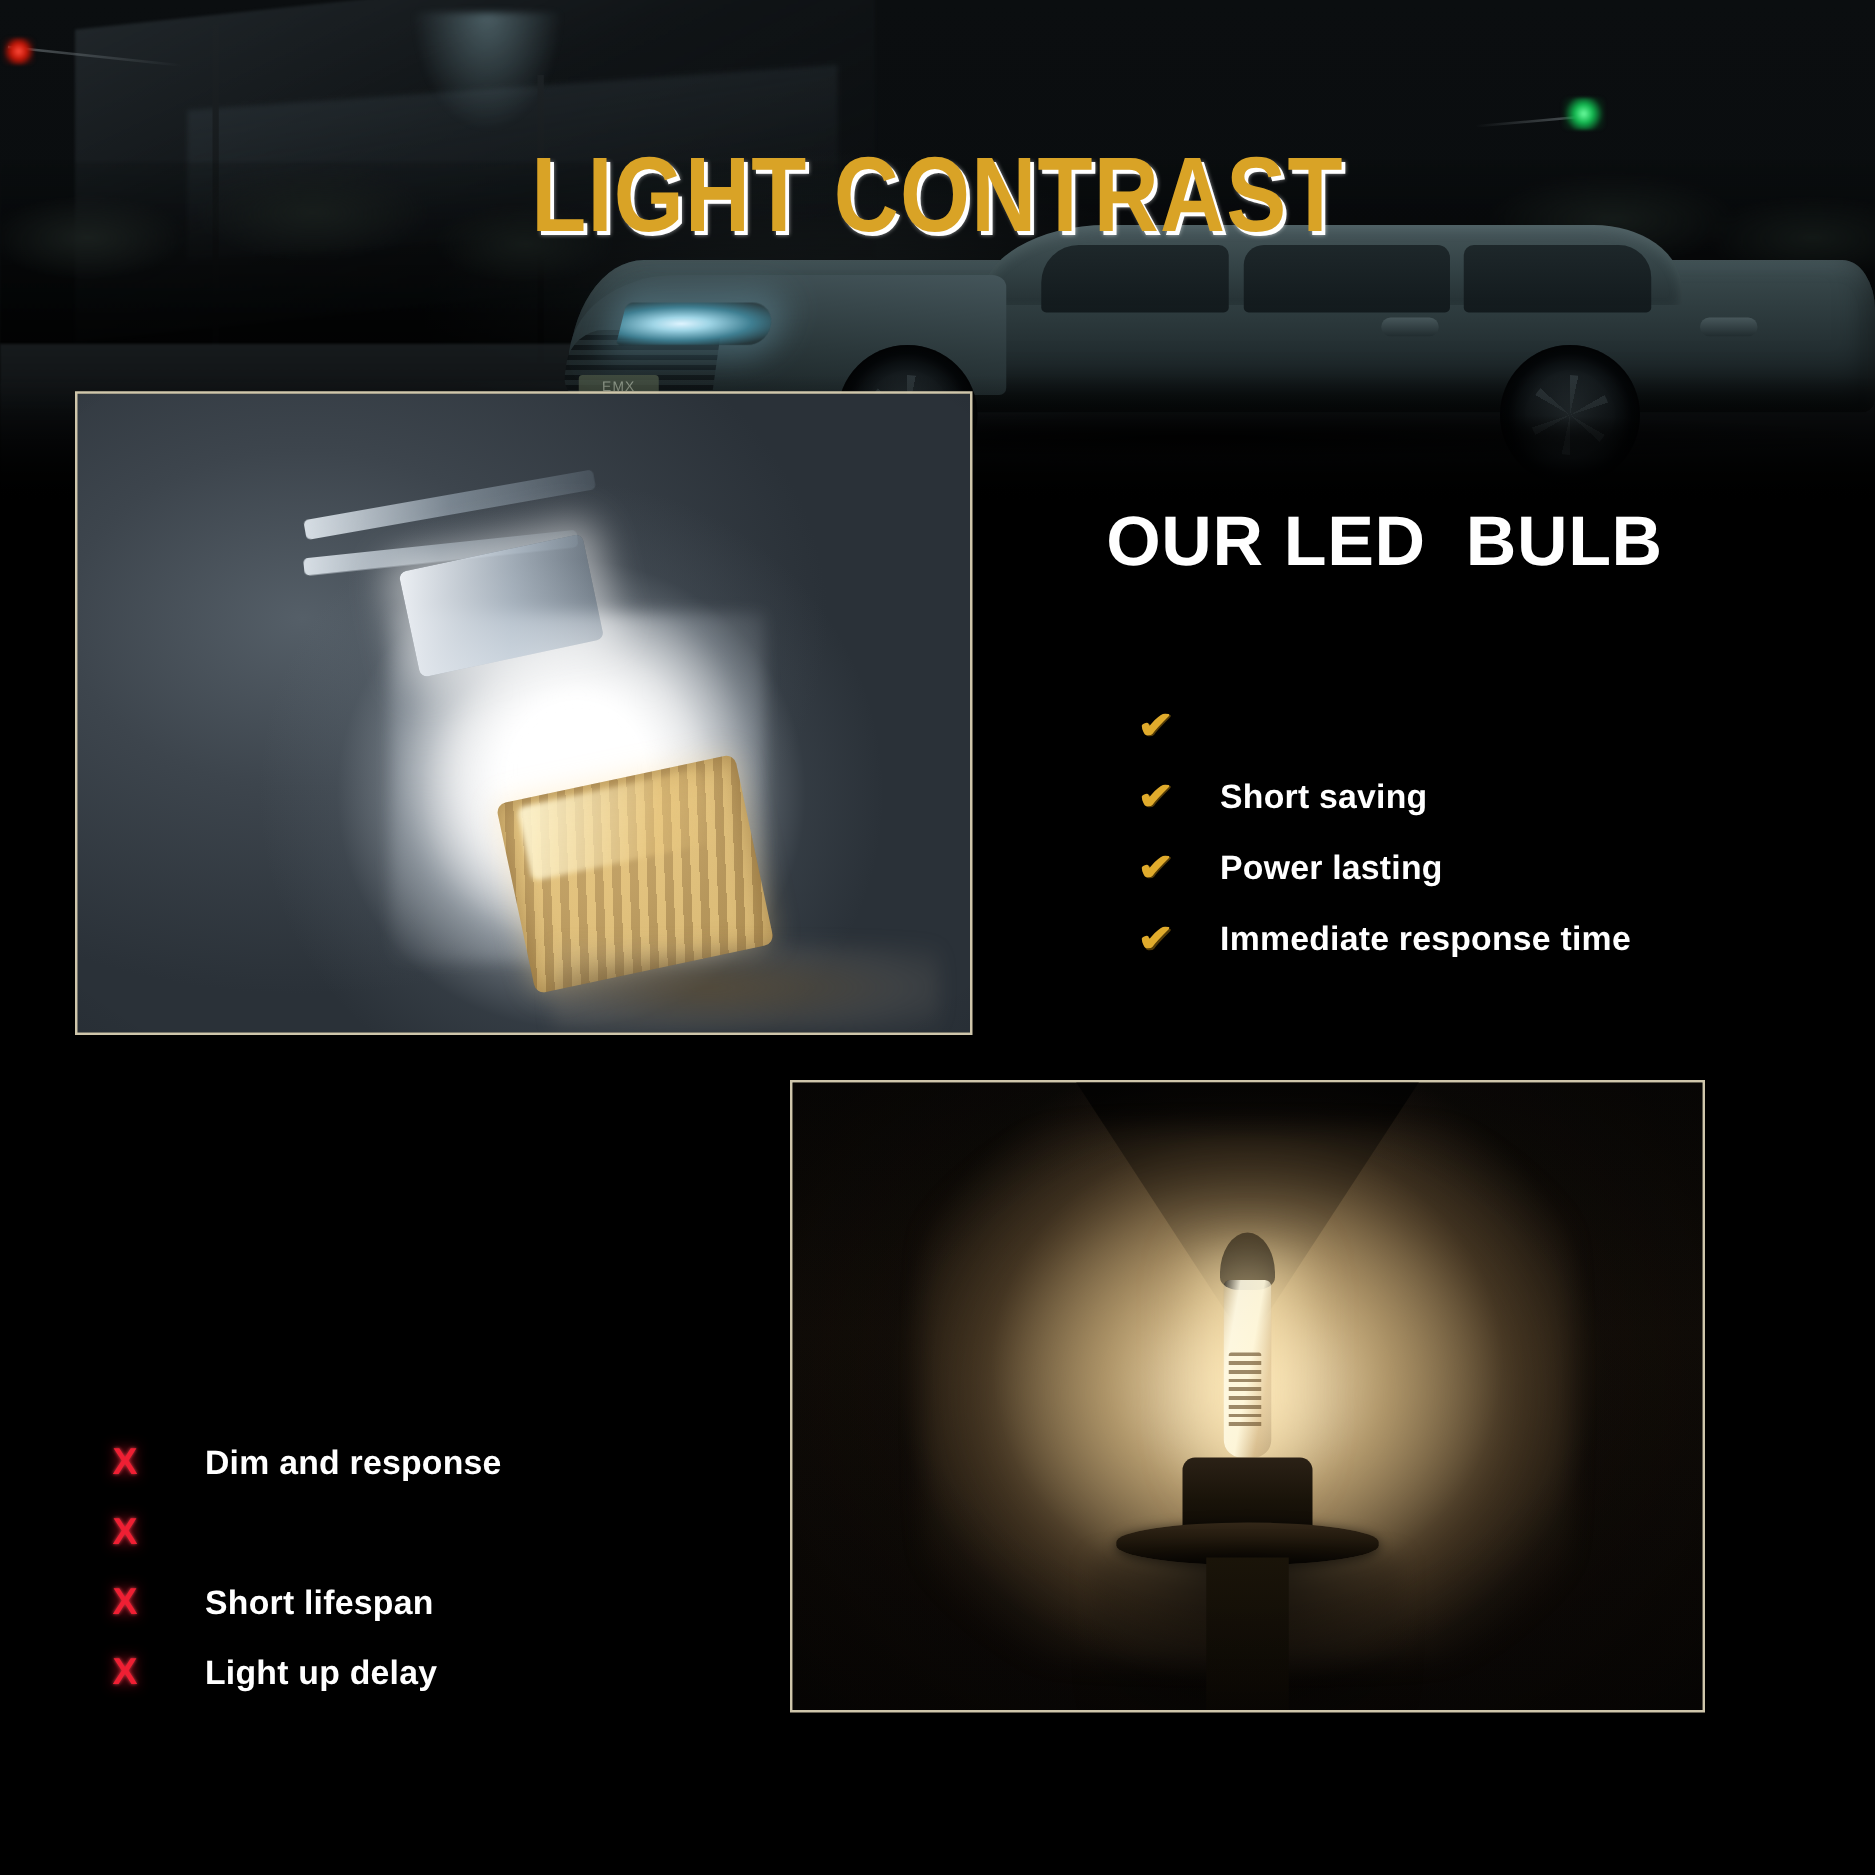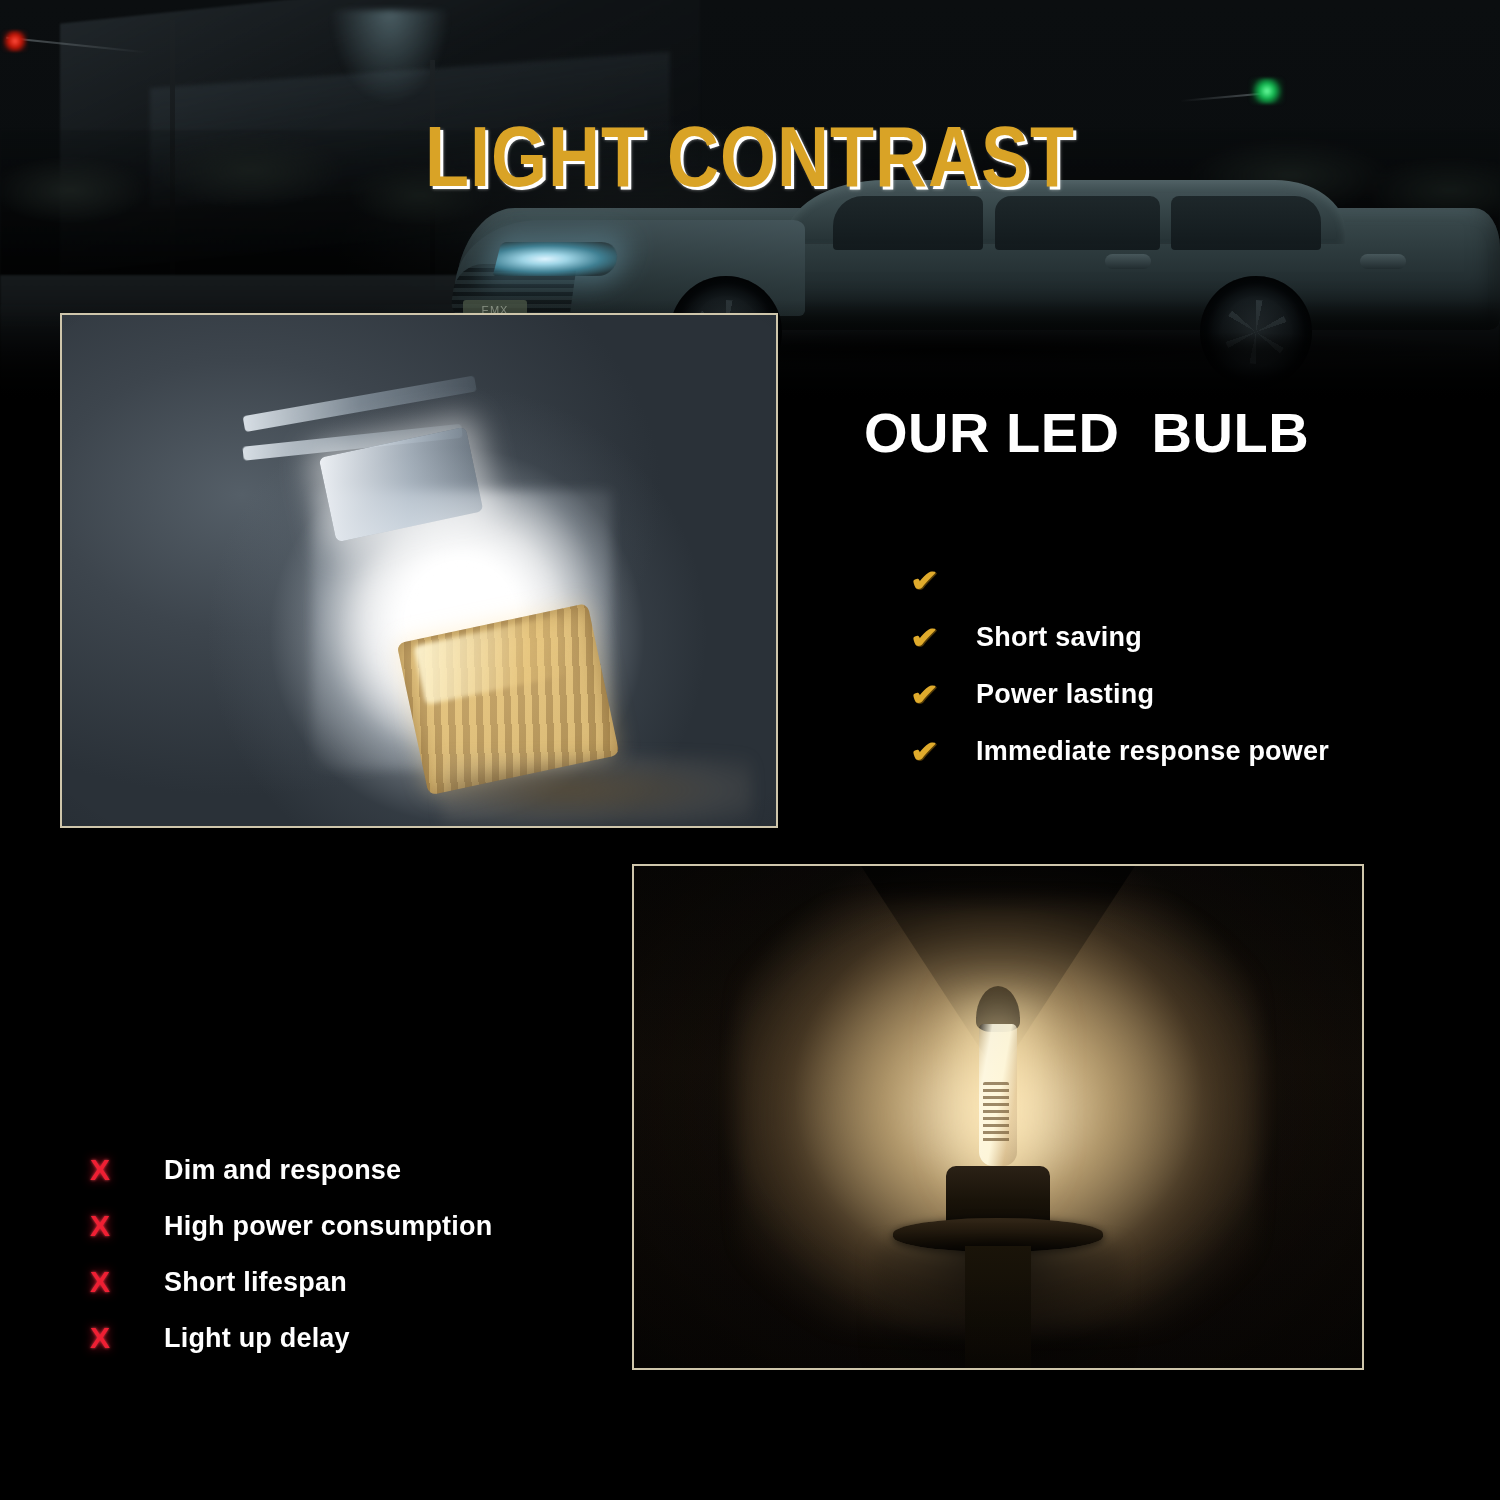--- a/index.html
+++ b/index.html
@@ -434,21 +434,21 @@
   .heading {
     position: absolute;
     color: #ffffff;
     font-weight: 700;
     font-size: 56px;
     letter-spacing: 0.5px;
     white-space: pre;
     z-index: 6;
     font-family: "Liberation Sans", sans-serif;
   }
-  .heading-led { left: 864px; top: 400px; }
+  .heading-led { left: 885px; top: 400px; }
   .heading-halogen { left: 75px; top: 975px; }
 
   
   .feature-list {
     position: absolute;
     z-index: 6;
   }
   .list-led { left: 910px; top: 552px; }
   .list-halogen { left: 90px; top: 1142px; }
 
@@ -549,21 +549,21 @@
     <div class="feature-row">
       <span class="mark mark-check">✔</span>
       <span class="label">Short saving</span>
     </div>
     <div class="feature-row">
       <span class="mark mark-check">✔</span>
       <span class="label">Power lasting</span>
     </div>
     <div class="feature-row">
       <span class="mark mark-check">✔</span>
-      <span class="label">Immediate response power</span>
+      <span class="label">Immediate response time</span>
     </div>
   </div>
 
 
   <div class="panel panel-halogen">
     <div class="hal-cone"></div>
     <div class="hal-glow"></div>
     <div class="hal-bulb">
       <div class="hal-tip"></div>
       <div class="hal-glass"></div>
@@ -576,21 +576,20 @@
     <div class="hal-vignette"></div>
   </div>
 
   <div class="feature-list list-halogen">
     <div class="feature-row">
       <span class="mark mark-cross">X</span>
       <span class="label">Dim and response</span>
     </div>
     <div class="feature-row">
       <span class="mark mark-cross">X</span>
-      <span class="label">High power consumption</span>
     </div>
     <div class="feature-row">
       <span class="mark mark-cross">X</span>
       <span class="label">Short lifespan</span>
     </div>
     <div class="feature-row">
       <span class="mark mark-cross">X</span>
       <span class="label">Light up delay</span>
     </div>
   </div>

